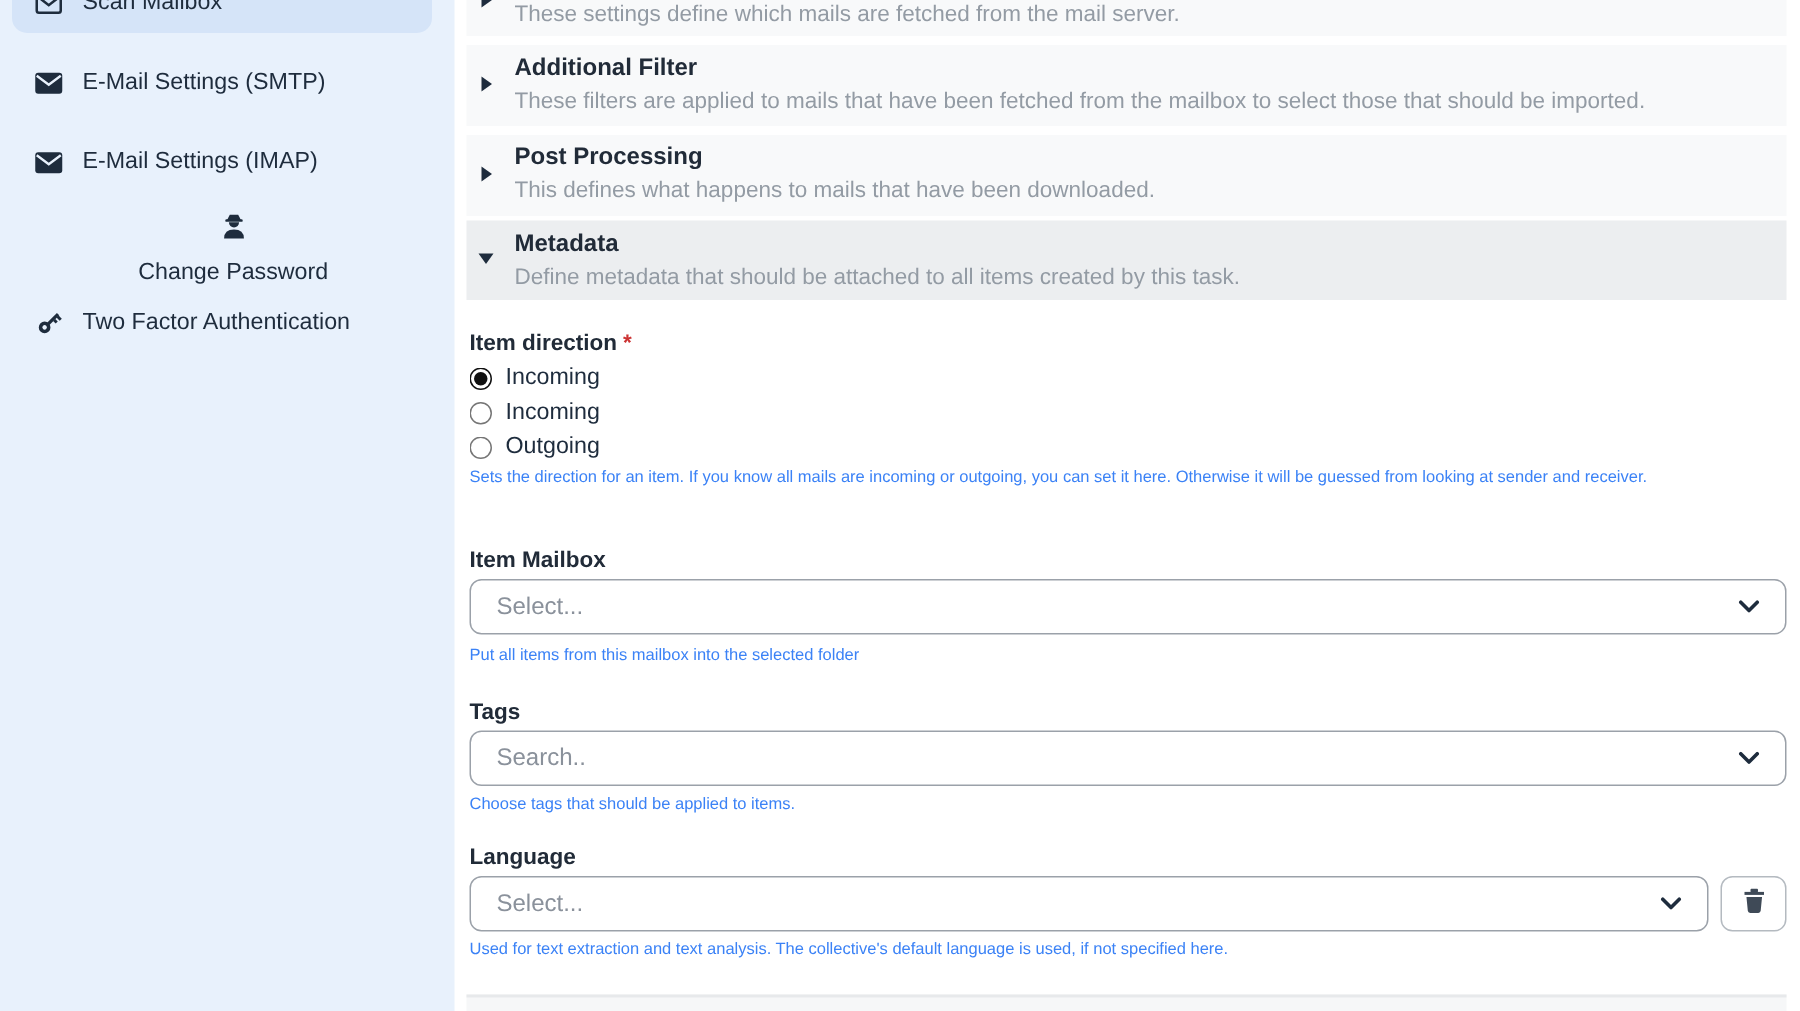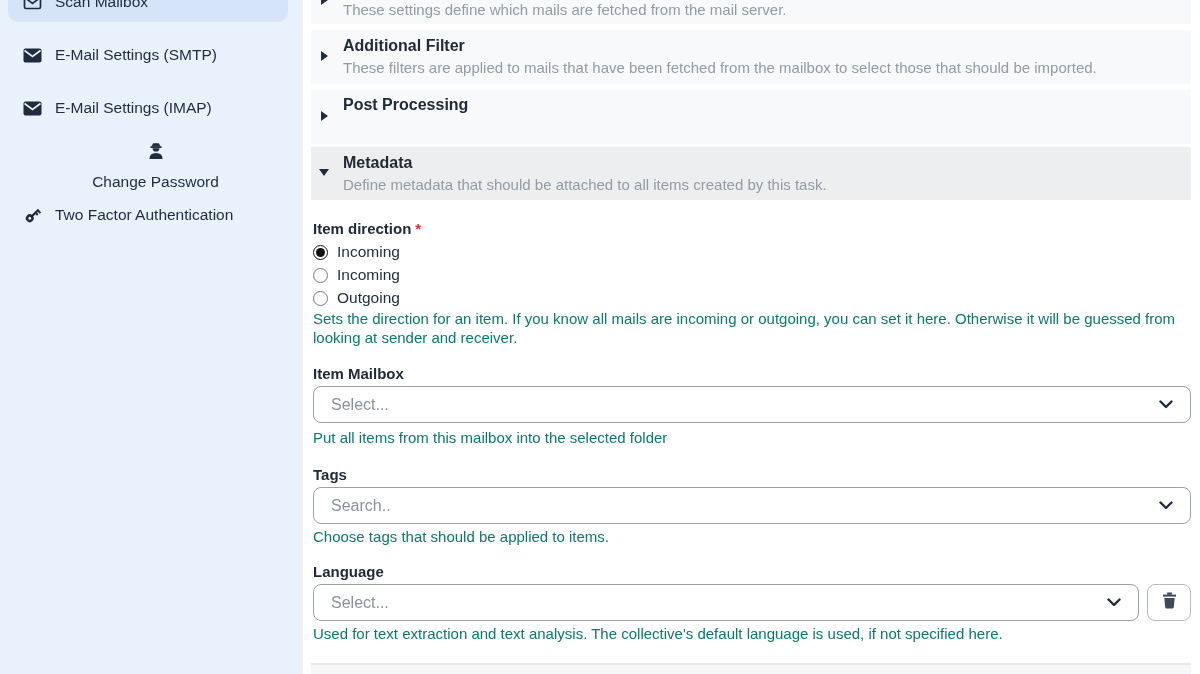--- a/index.html
+++ b/index.html
@@ -29,21 +29,21 @@
   .caret-right{position:absolute;left:10px;width:0;height:0;
     border-top:5px solid transparent;border-bottom:5px solid transparent;border-left:7px solid #1e2c3d;}
   .caret-down{position:absolute;left:8px;width:0;height:0;
     border-left:5px solid transparent;border-right:5px solid transparent;border-top:7px solid #1e2c3d;}
   
   .f-label{position:absolute;left:313px;font-size:15px;font-weight:bold;color:#212b38;white-space:nowrap;}
   .req{color:#cc3333;margin-left:4px;font-weight:bold;}
   .radio-row{position:absolute;left:313px;height:22px;display:flex;align-items:center;gap:9px;
     font-size:15.5px;color:#1e2c3d;cursor:pointer;}
   .radio-row input{width:15px;height:15px;margin:0;accent-color:#111111;cursor:pointer;}
-  .help{position:absolute;left:313px;width:880px;font-size:15px;line-height:19px;color:#0f766e;}
+  .help{position:absolute;left:313px;width:880px;font-size:11px;line-height:19px;color:#3b82f6;}
   .select{
     position:absolute;left:313px;height:37px;box-sizing:border-box;
     border:1px solid #9ba1a9;border-radius:8px;background:#ffffff;
     display:flex;align-items:center;padding:12px 17px;cursor:pointer;
   }
   .select .ph{font-size:16px;color:#8a919b;flex:1;}
   .select .chev{flex:0 0 auto;display:flex;align-items:center;}
   .trash-btn{
     position:absolute;left:1147px;top:584px;width:44px;height:37px;box-sizing:border-box;
     border:1px solid #b4bac0;border-radius:8px;background:#ffffff;
@@ -126,20 +126,21 @@
 
 <div class="section" style="top:30px;height:54px;">
   <span class="caret-right" style="top:21px;"></span>
   <span class="sec-title" style="top:7px;">Additional Filter</span>
   <span class="sec-sub" style="top:29px;">These filters are applied to mails that have been fetched from the mailbox to select those that should be imported.</span>
 </div>
 
 <div class="section" style="top:90px;height:54px;">
   <span class="caret-right" style="top:21px;"></span>
   <span class="sec-title" style="top:6px;">Post Processing</span>
+  <span class="sec-sub" style="top:28px;">This defines what happens to mails that have been downloaded.</span>
 </div>
 
 <div class="section expanded" style="top:147px;height:53px;text-align:center;">
   <span class="caret-down" style="top:22px;"></span>
   <span class="sec-title" style="top:7px;">Metadata</span>
   <span class="sec-sub" style="top:29px;">Define metadata that should be attached to all items created by this task.</span>
 </div>
 
 <div class="f-label" style="top:220px;">
   <span>Item direction</span><span class="req">*</span>

